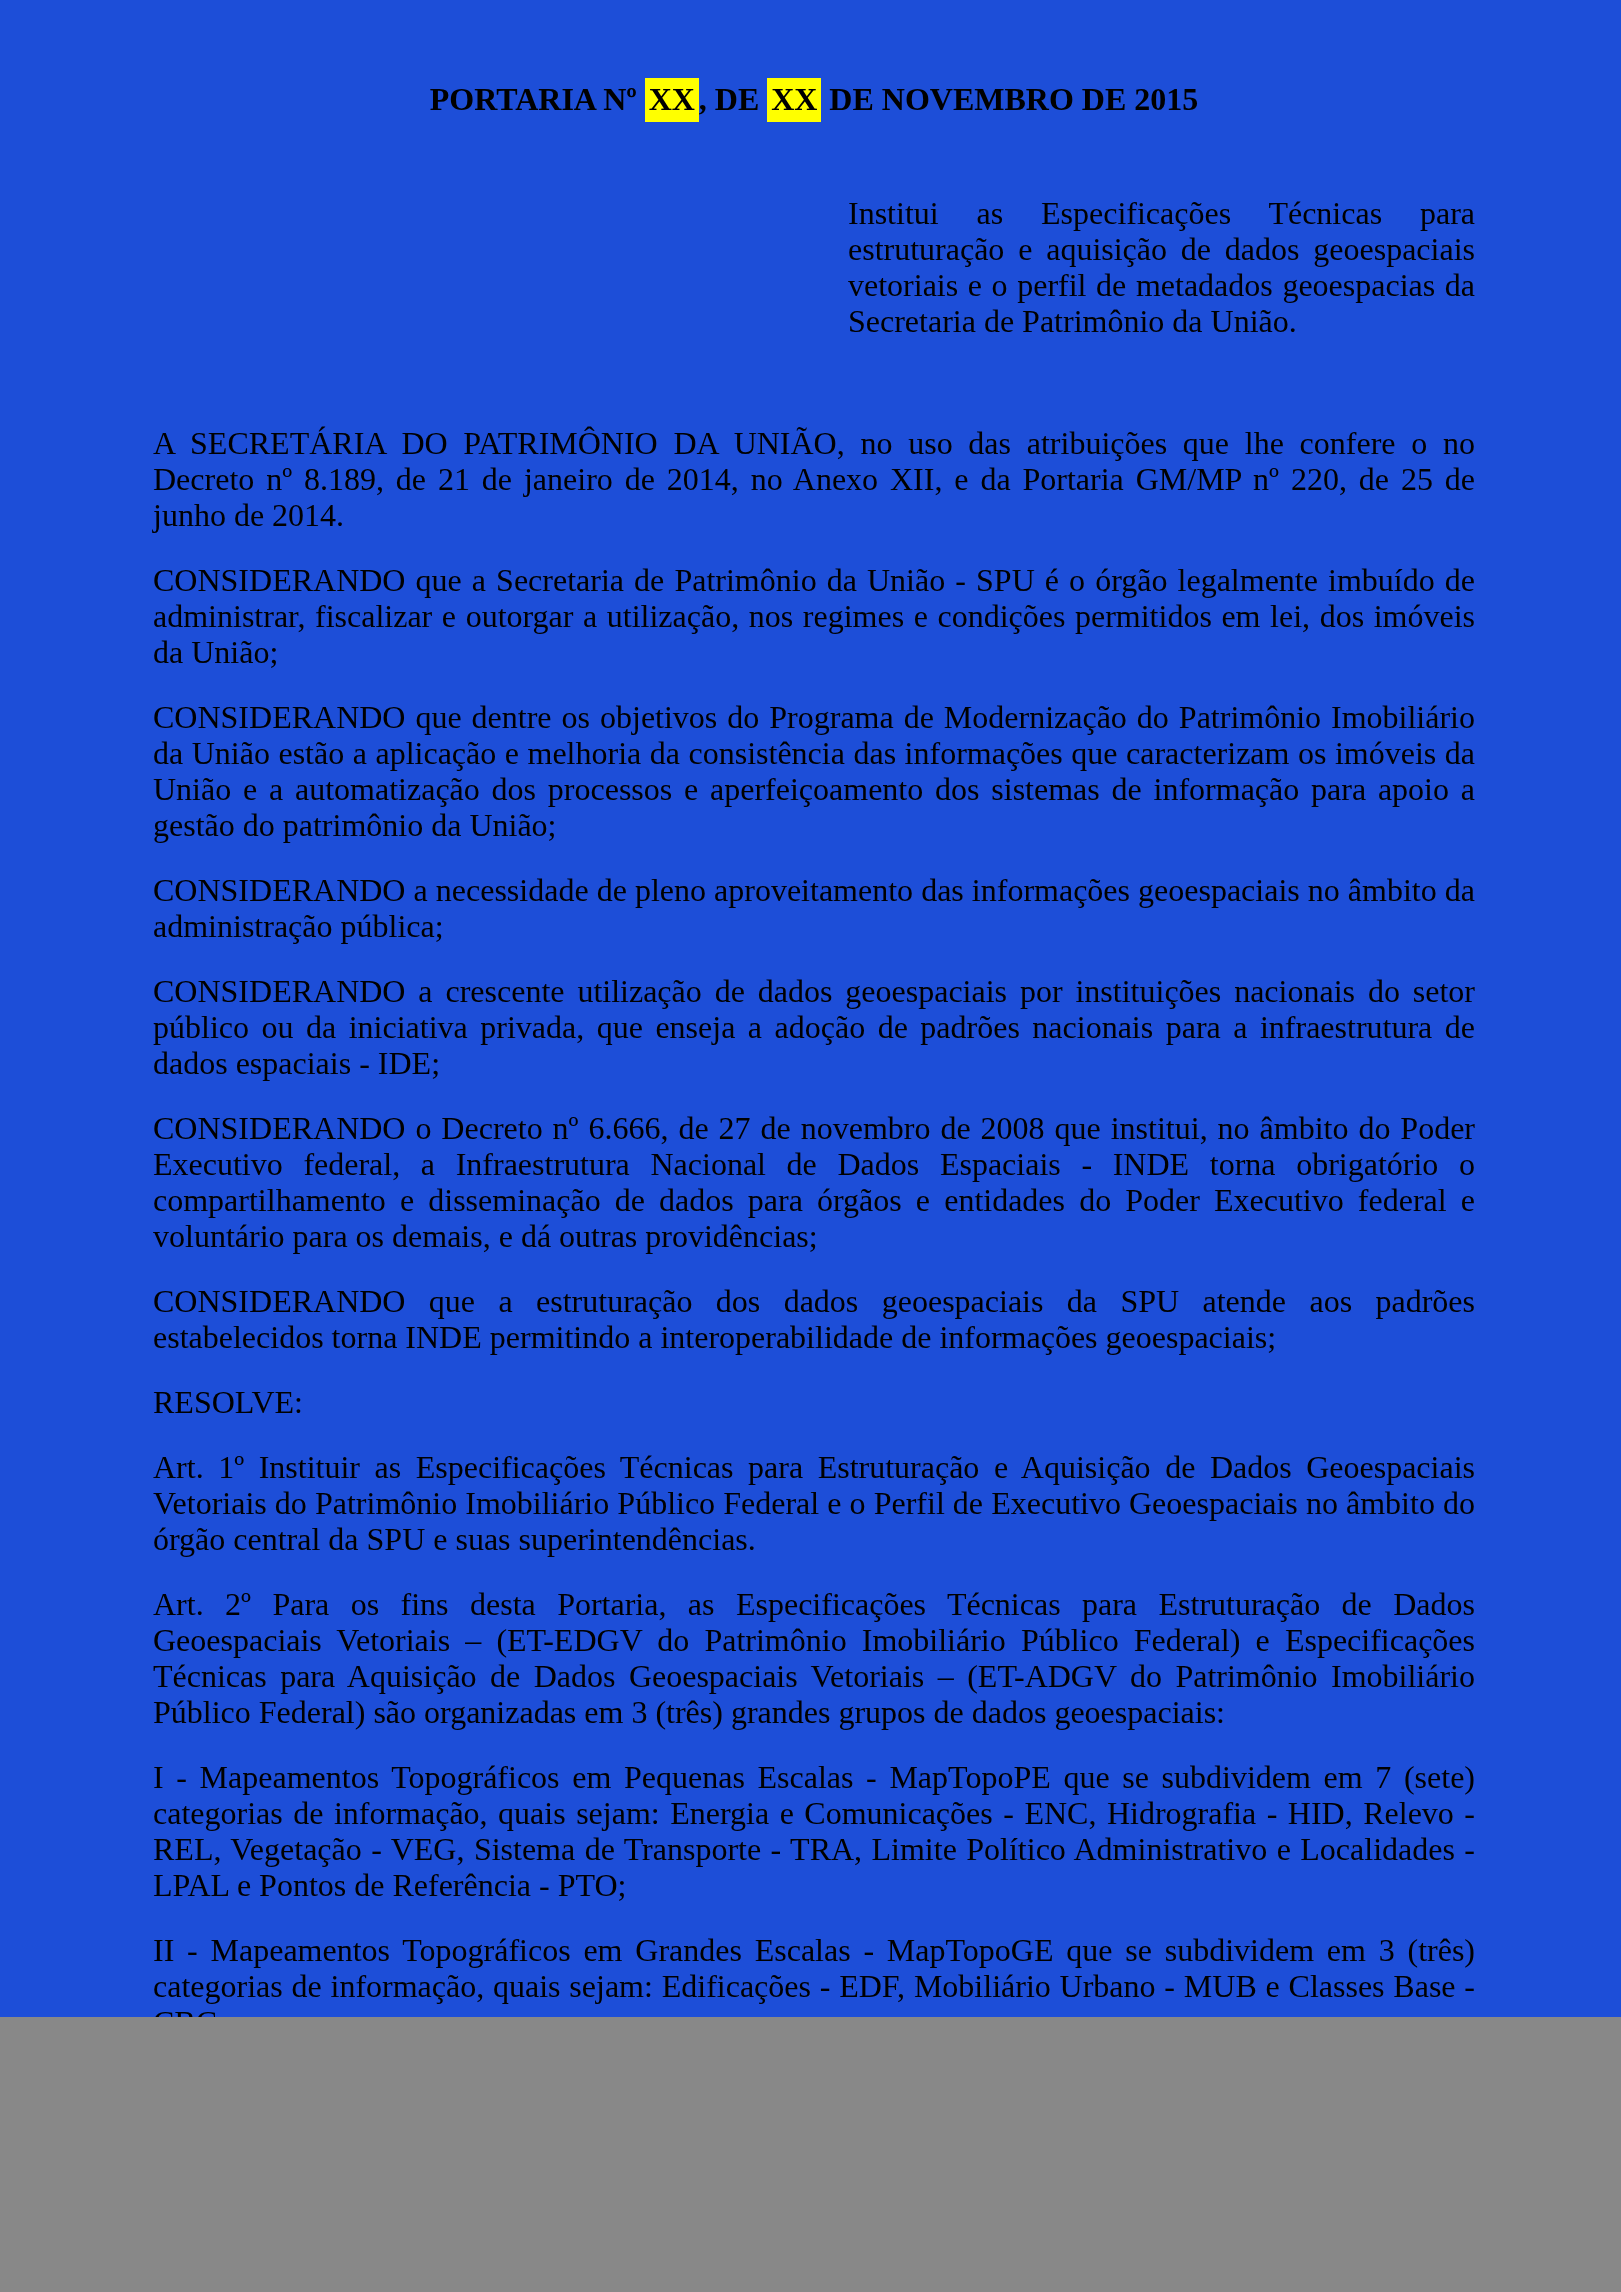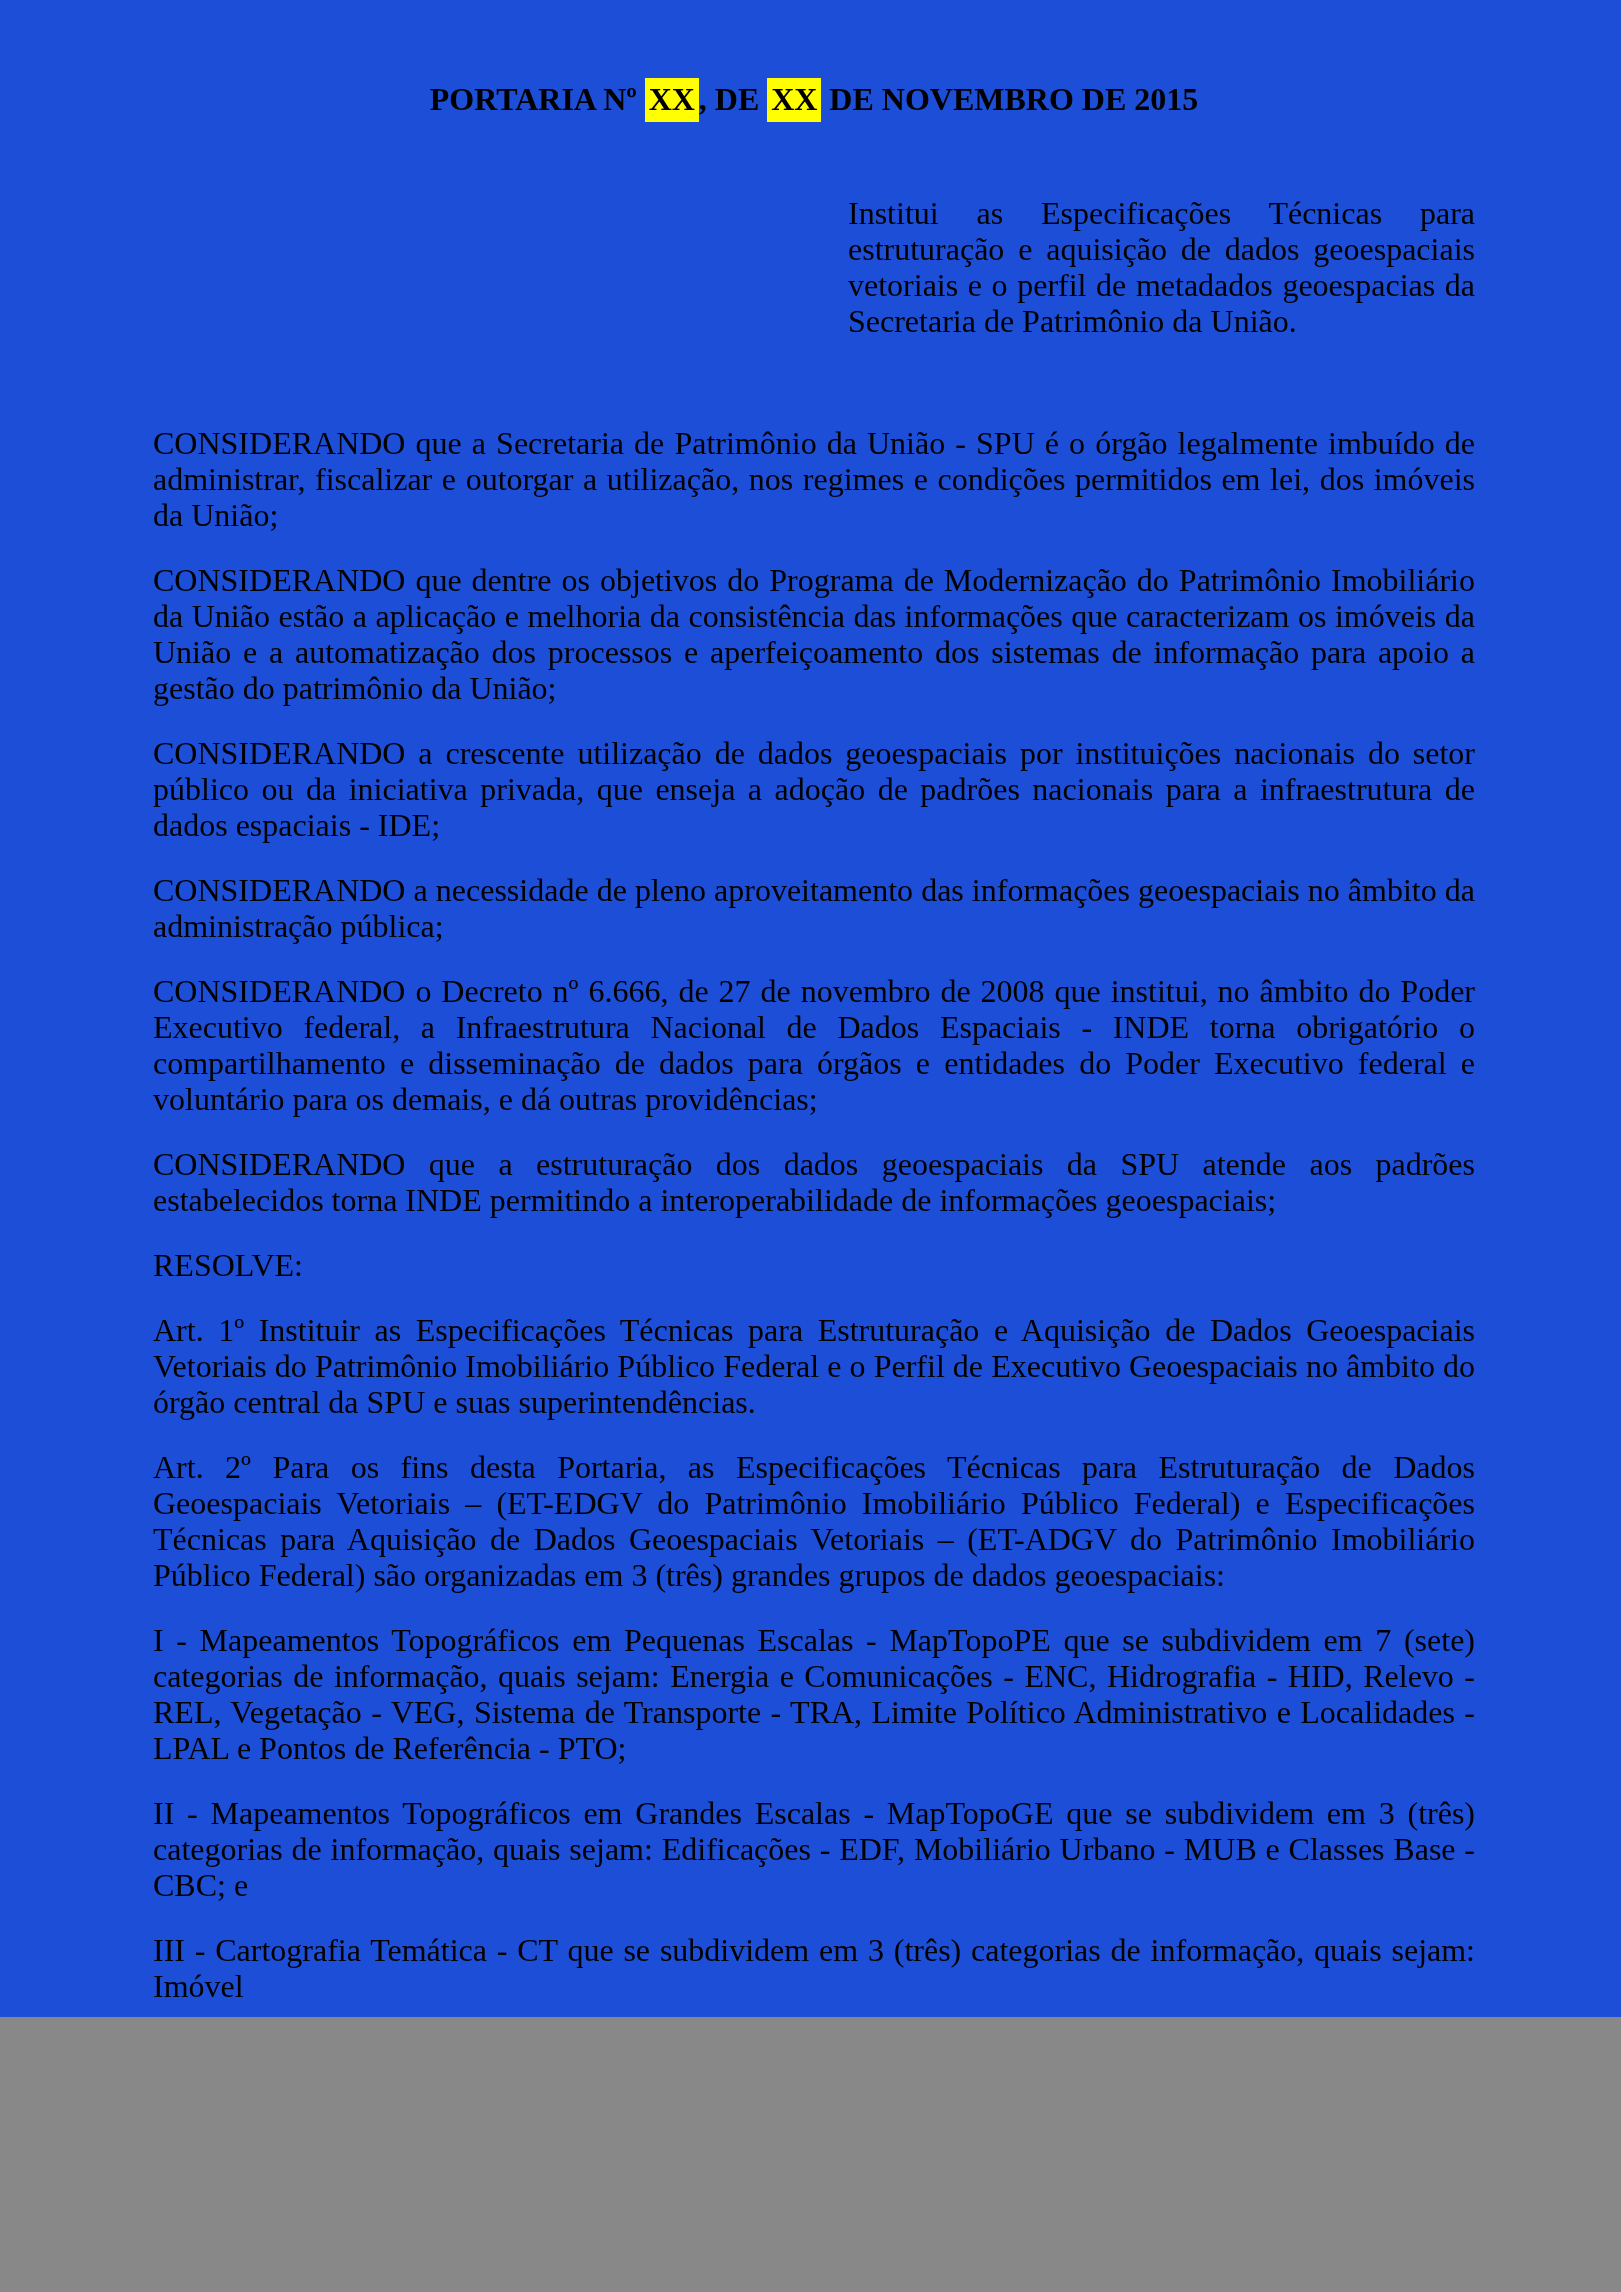--- a/index.html
+++ b/index.html
@@ -46,24 +46,25 @@
     text-align: justify;
   }
 </style>
 </head>
 <body>
 
 <div class="page">
   <h1 class="title" id="doc-title"><span>PORTARIA Nº </span><span class="hl" style="background: rgb(255, 255, 0);">XX</span><span>, DE </span><span class="hl" style="background: rgb(255, 255, 0);">XX</span><span> DE NOVEMBRO DE 2015</span></h1>
   <p class="ementa">Institui as Especificações Técnicas para estruturação e aquisição de dados geoespaciais vetoriais e o perfil de metadados geoespacias da Secretaria de Patrimônio da União.</p>
   <div class="doc-body" id="doc-body">
+      <p class="para">A SECRETÁRIA DO PATRIMÔNIO DA UNIÃO, no uso das atribuições que lhe confere o no Decreto nº 8.189, de 21 de janeiro de 2014, no Anexo XII, e da Portaria GM/MP nº 220, de 25 de junho de 2014.</p>
       <p class="para">CONSIDERANDO que a Secretaria de Patrimônio da União - SPU é o órgão legalmente imbuído de administrar, fiscalizar e outorgar a utilização, nos regimes e condições permitidos em lei, dos imóveis da União;</p>
       <p class="para">CONSIDERANDO que dentre os objetivos do Programa de Modernização do Patrimônio Imobiliário da União estão a aplicação e melhoria da consistência das informações que caracterizam os imóveis da União e a automatização dos processos e aperfeiçoamento dos sistemas de informação para apoio a gestão do patrimônio da União;</p>
+      <p class="para">CONSIDERANDO a necessidade de pleno aproveitamento das informações geoespaciais no âmbito da administração pública;</p>
       <p class="para">CONSIDERANDO a crescente utilização de dados geoespaciais por instituições nacionais do setor público ou da iniciativa privada, que enseja a adoção de padrões nacionais para a infraestrutura de dados espaciais - IDE;</p>
-      <p class="para">CONSIDERANDO a necessidade de pleno aproveitamento das informações geoespaciais no âmbito da administração pública;</p>
       <p class="para">CONSIDERANDO o Decreto nº 6.666, de 27 de novembro de 2008 que institui, no âmbito do Poder Executivo federal, a Infraestrutura Nacional de Dados Espaciais - INDE torna obrigatório o compartilhamento e disseminação de dados para órgãos e entidades do Poder Executivo federal e voluntário para os demais, e dá outras providências;</p>
       <p class="para">CONSIDERANDO que a estruturação dos dados geoespaciais da SPU atende aos padrões estabelecidos torna INDE permitindo a interoperabilidade de informações geoespaciais;</p>
       <p class="para">RESOLVE:</p>
       <p class="para">Art. 1º Instituir as Especificações Técnicas para Estruturação e Aquisição de Dados Geoespaciais Vetoriais do Patrimônio Imobiliário Público Federal e o Perfil de Executivo Geoespaciais no âmbito do órgão central da SPU e suas superintendências.</p>
       <p class="para">Art. 2º Para os fins desta Portaria, as Especificações Técnicas para Estruturação de Dados Geoespaciais Vetoriais – (ET-EDGV do Patrimônio Imobiliário Público Federal) e Especificações Técnicas para Aquisição de Dados Geoespaciais Vetoriais – (ET-ADGV do Patrimônio Imobiliário Público Federal) são organizadas em 3 (três) grandes grupos de dados geoespaciais:</p>
       <p class="para">I - Mapeamentos Topográficos em Pequenas Escalas - MapTopoPE que se subdividem em 7 (sete) categorias de informação, quais sejam: Energia e Comunicações - ENC, Hidrografia - HID, Relevo - REL, Vegetação - VEG, Sistema de Transporte - TRA, Limite Político Administrativo e Localidades - LPAL e Pontos de Referência - PTO;</p>
       <p class="para">II - Mapeamentos Topográficos em Grandes Escalas - MapTopoGE que se subdividem em 3 (três) categorias de informação, quais sejam: Edificações - EDF, Mobiliário Urbano - MUB e Classes Base - CBC; e</p>
       <p class="para">III - Cartografia Temática - CT que se subdividem em 3 (três) categorias de informação, quais sejam: Imóvel</p>
     </div>
 </div>

